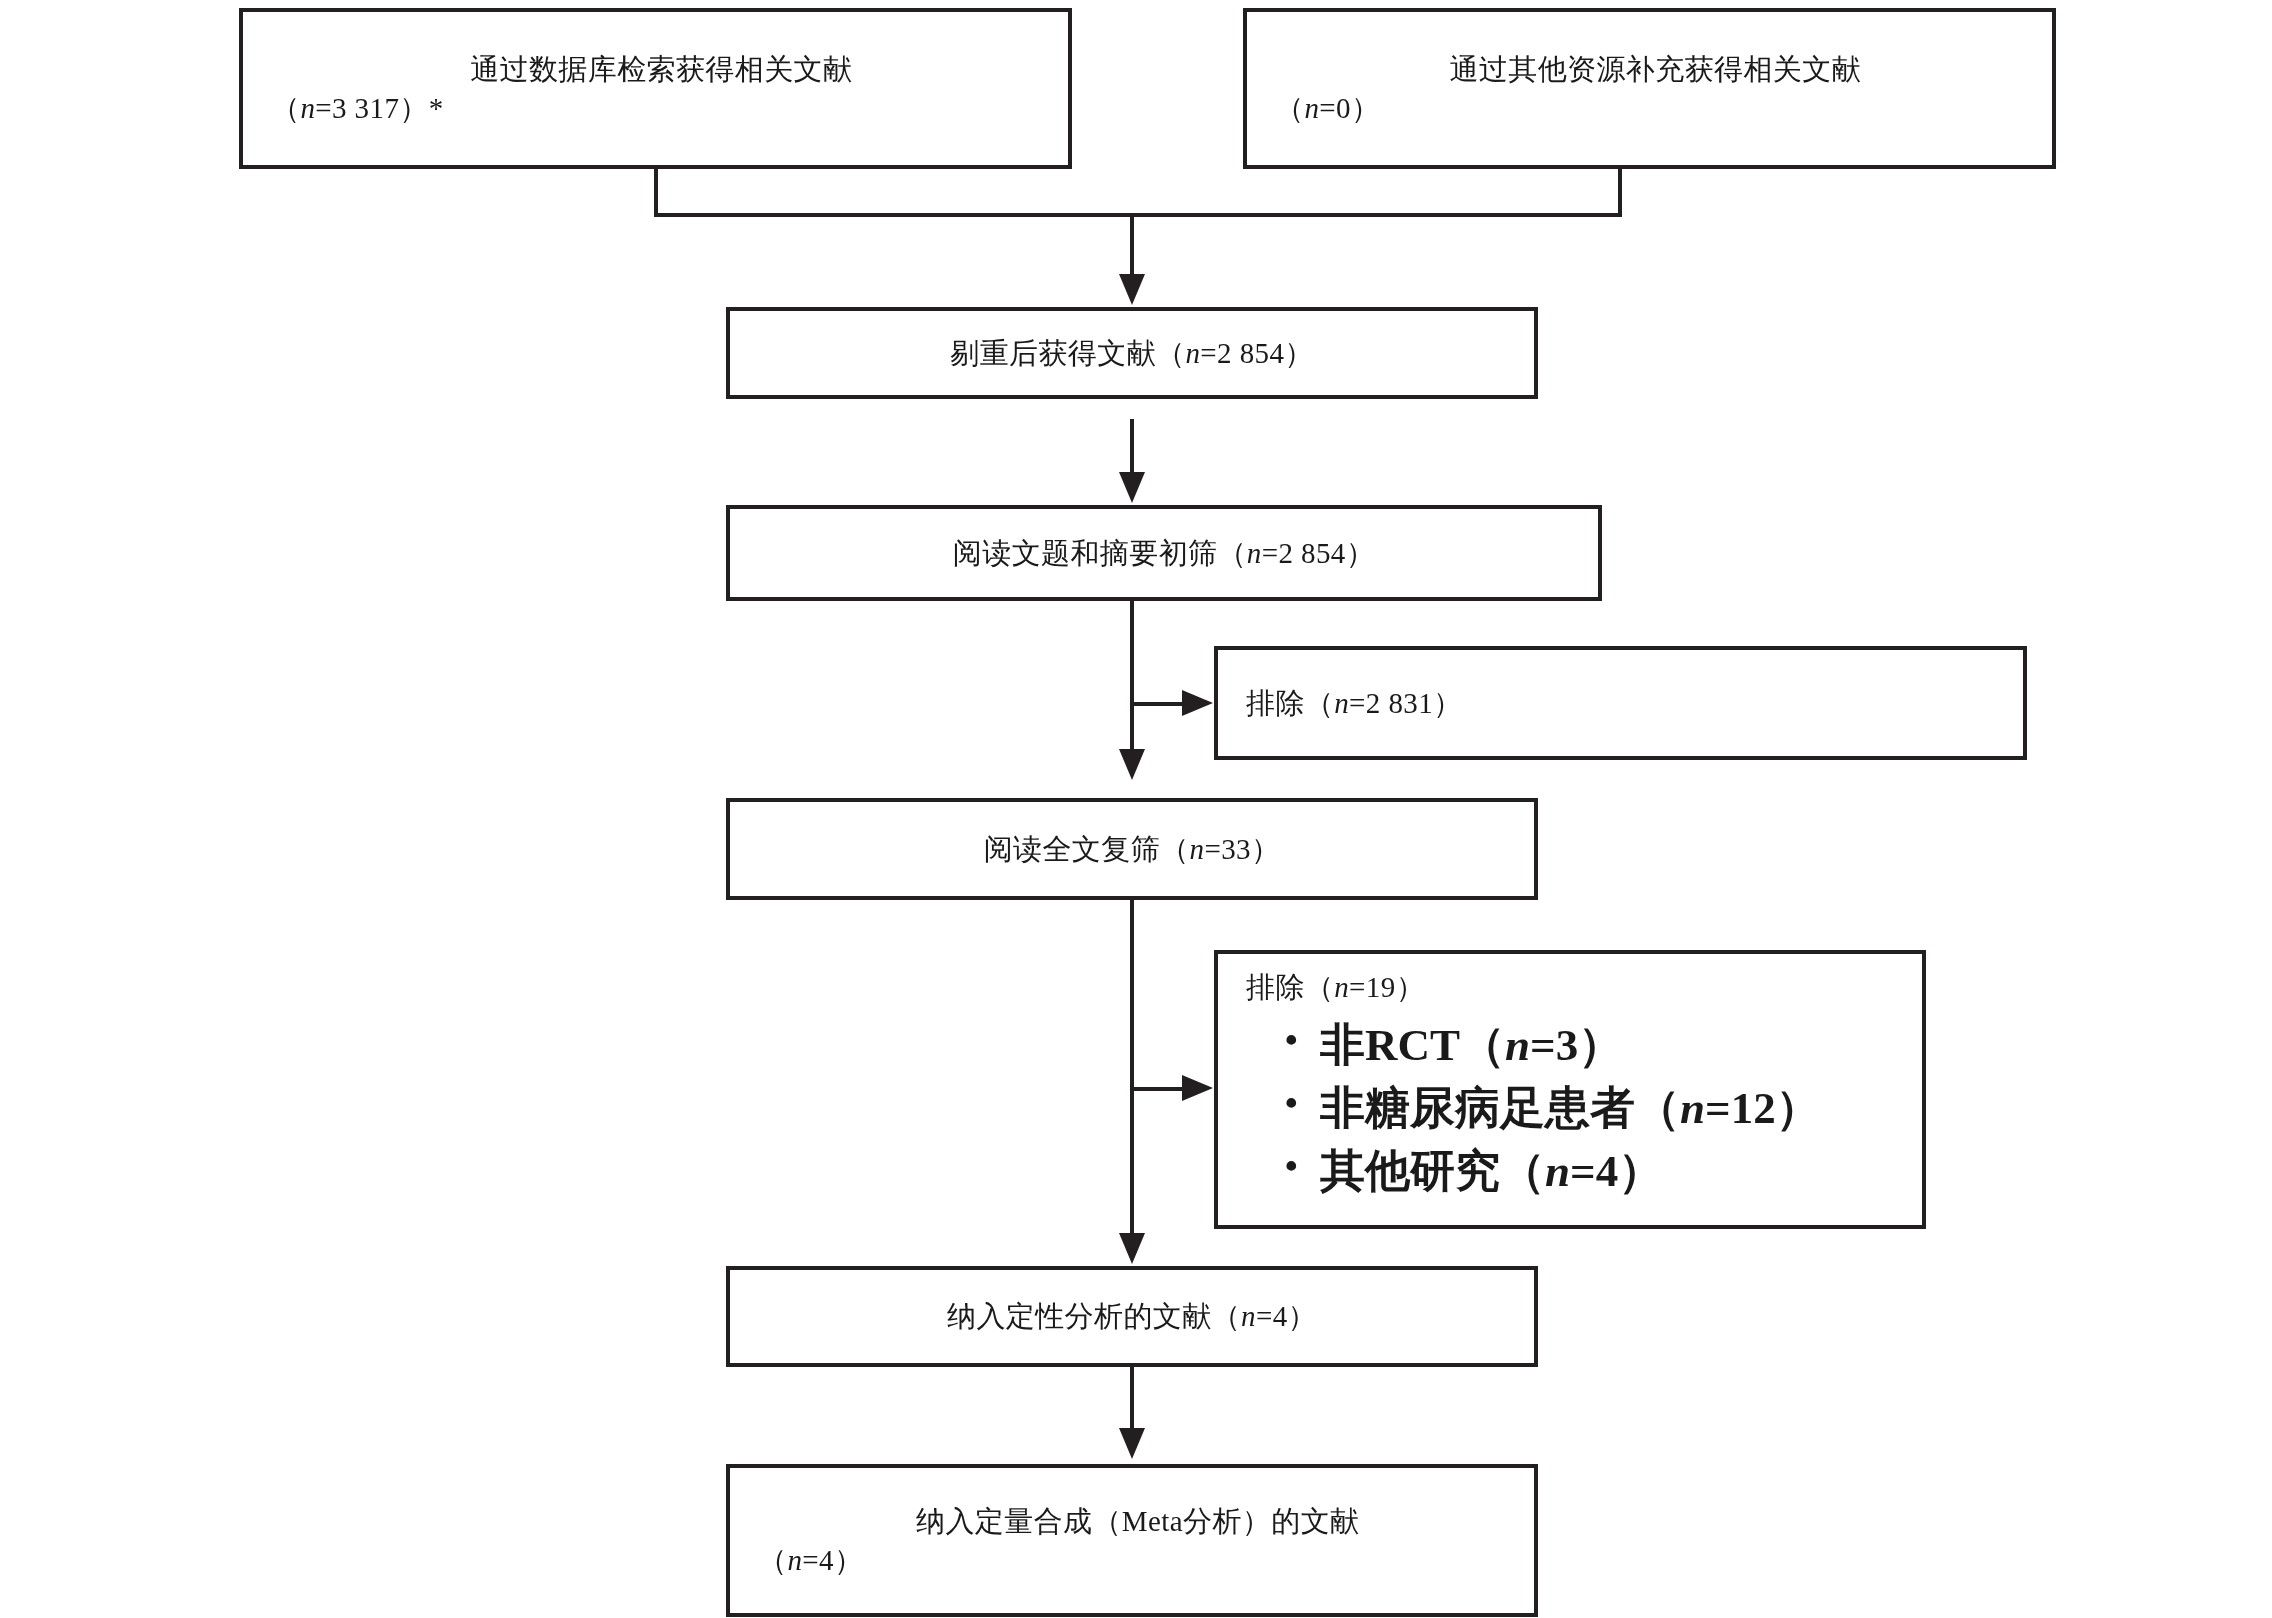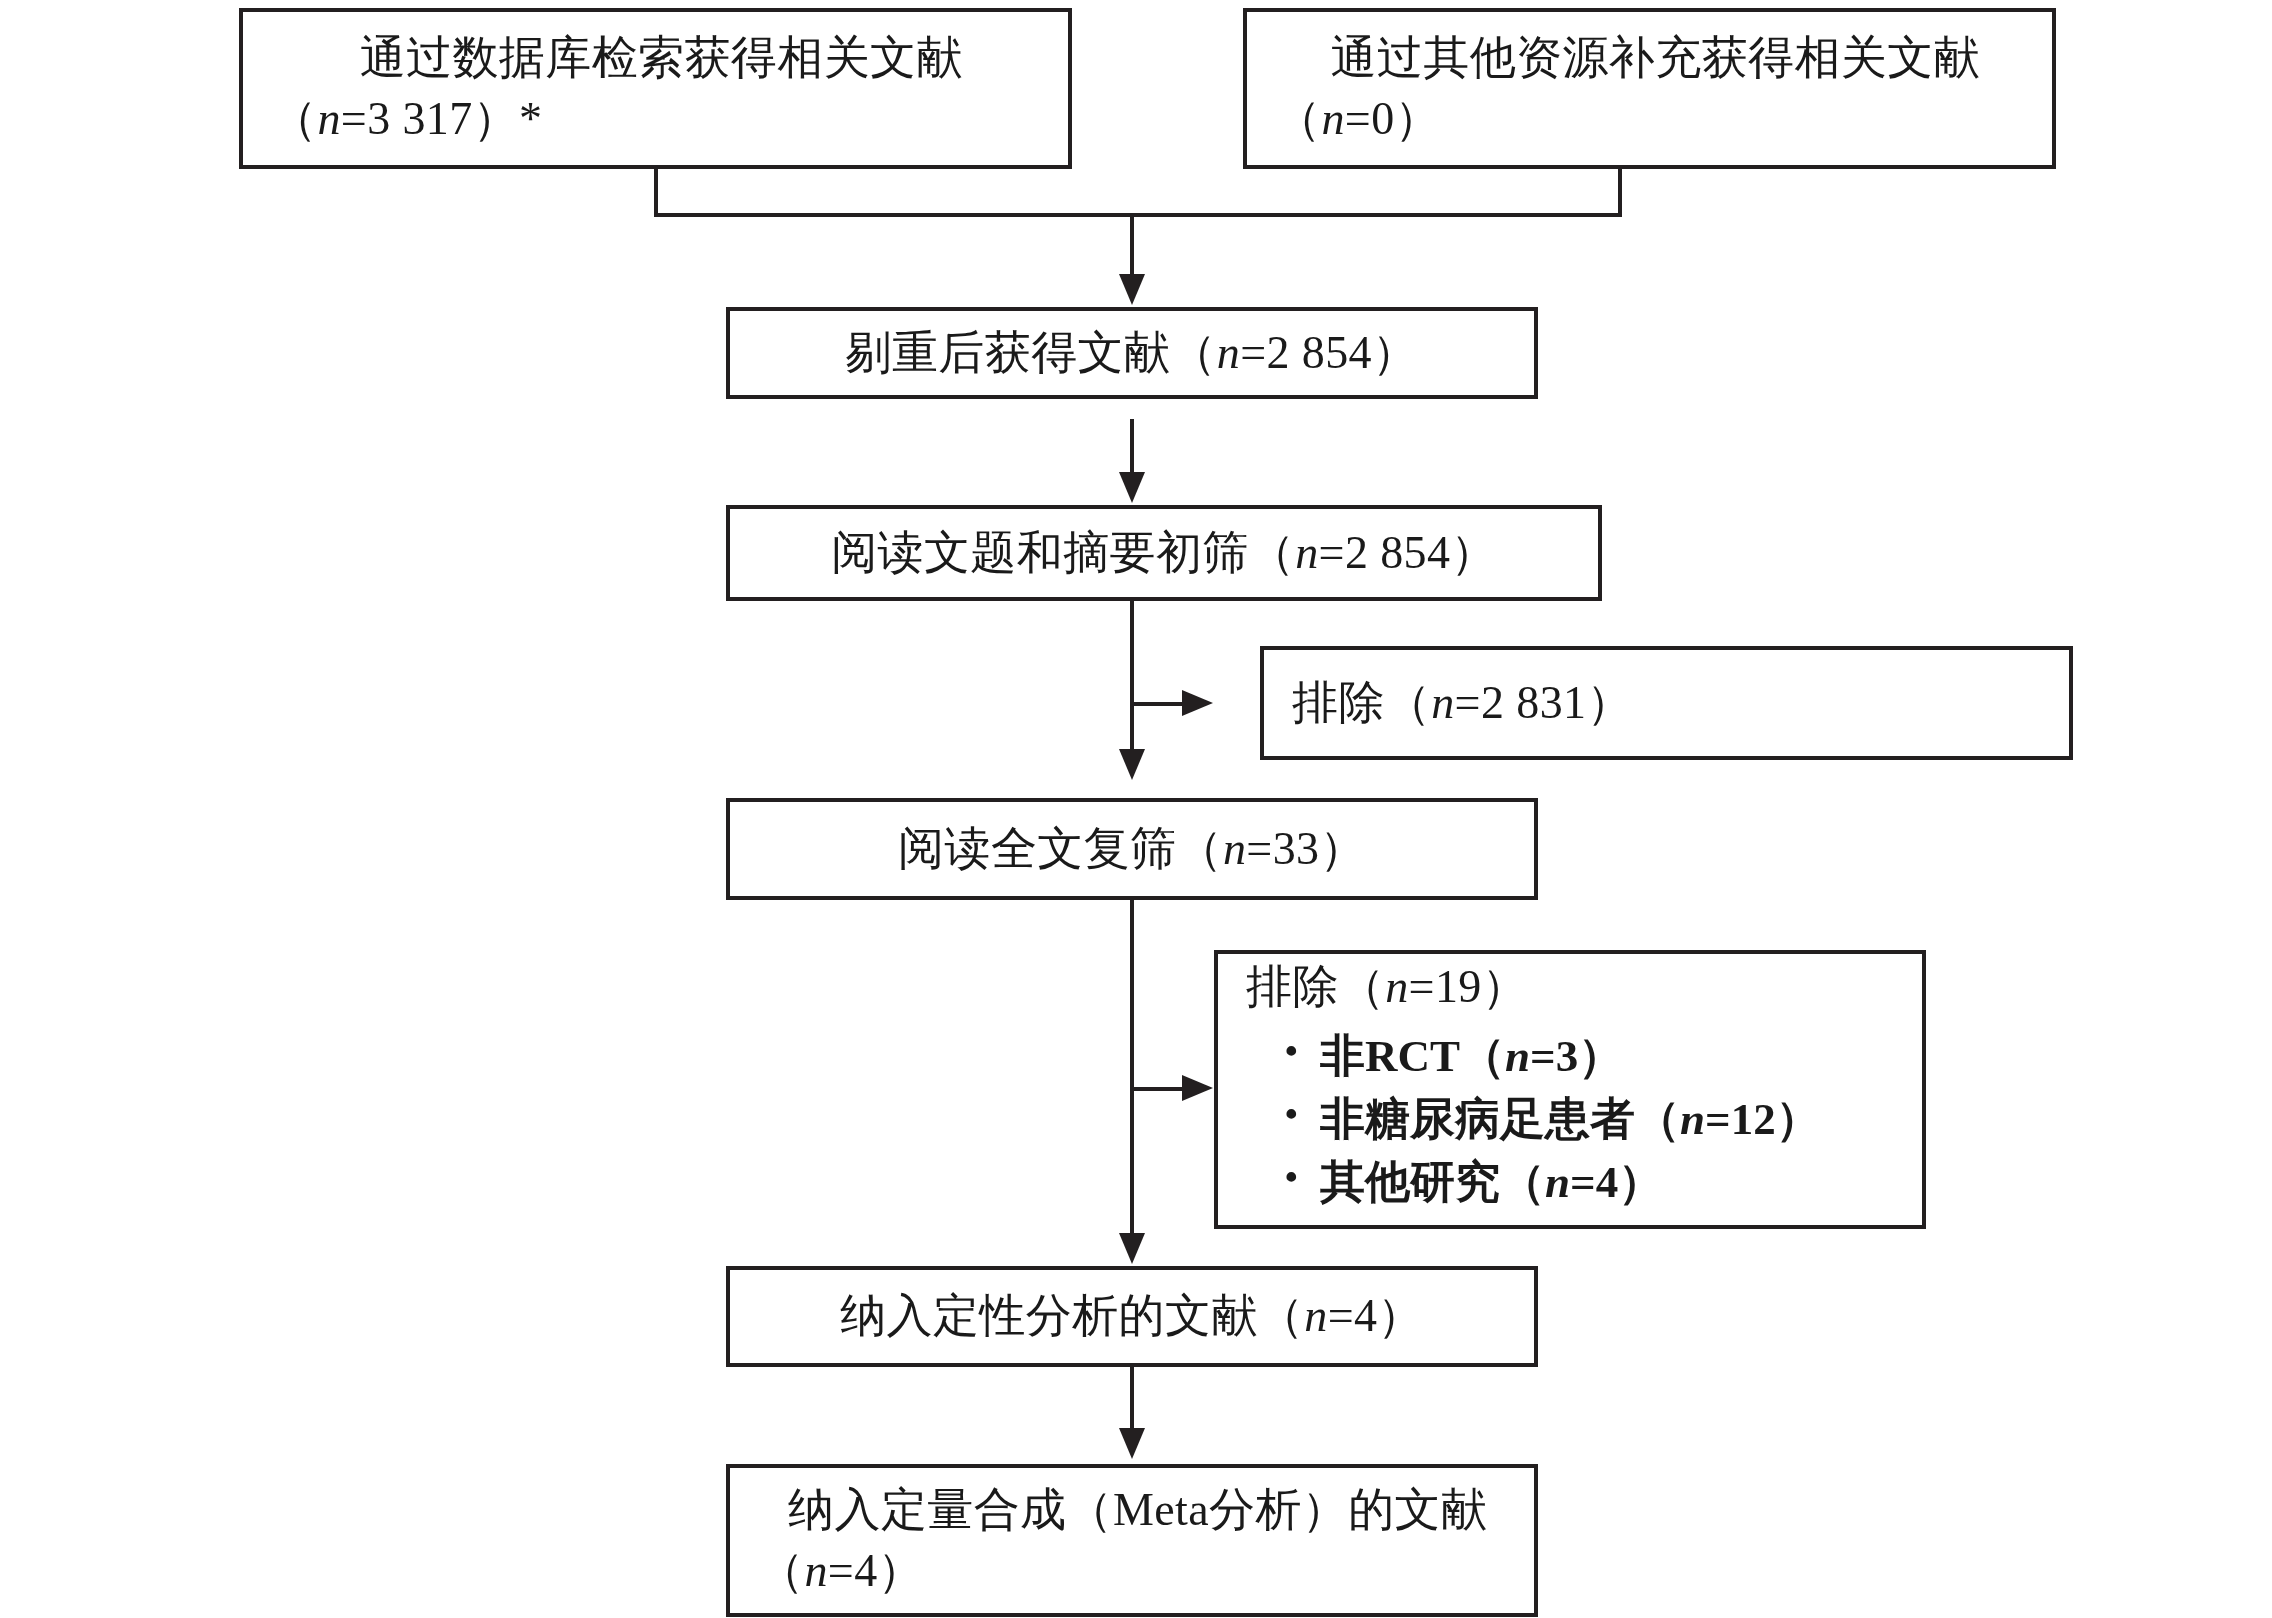--- a/index.html
+++ b/index.html
@@ -31,21 +31,21 @@
     align-items: center;
     text-align: center;
   }
 
   .node-left {
     align-items: flex-start;
     text-align: left;
   }
 
   .txt {
-    font-size: 46px;
+    font-size: 29px;
     line-height: 1.32;
     white-space: nowrap;
     letter-spacing: 0.4px;
     text-align: center;
   }
 
   .txt-block {
     padding-left: 28px;
     padding-right: 16.5px;
   }
@@ -140,21 +140,21 @@
   <div class="node node-centered" style="left:726px; top:505px; width:876px; height:96px;">
     <div class="txt txt-pad"><span>阅读文题和摘要初筛（</span><span class="n-italic">n</span><span>=2 854）</span></div>
   </div>
 
   <div class="vline" style="left:1130px; top:600px; height:152px;"></div>
   <div class="arrow-down" style="left:1119px; top:749px;"></div>
 
   <div class="hline" style="left:1130px; top:702px; width:56px;"></div>
   <div class="arrow-right" style="left:1182px; top:690px;"></div>
 
-  <div class="node node-left" style="left:1260px; top:646px; width:813px; height:114px;">
+  <div class="node node-left" style="left:1214px; top:646px; width:813px; height:114px;">
     <div class="txt txt-block"><span>排除（</span><span class="n-italic">n</span><span>=2 831）</span></div>
   </div>
 
   <div class="node node-centered" style="left:726px; top:798px; width:812px; height:102px;">
     <div class="txt txt-pad"><span>阅读全文复筛（</span><span class="n-italic">n</span><span>=33）</span></div>
   </div>
 
   <div class="vline" style="left:1130px; top:900px; height:336px;"></div>
   <div class="arrow-down" style="left:1119px; top:1233px;"></div>
 

